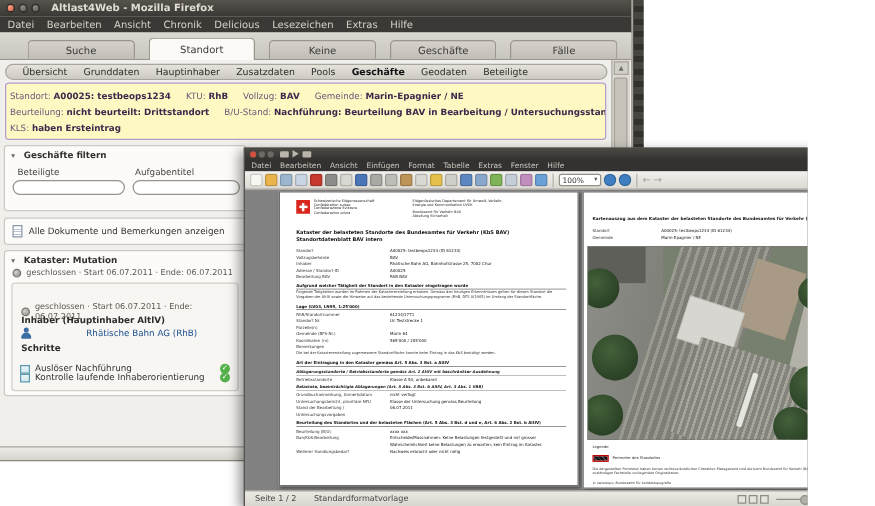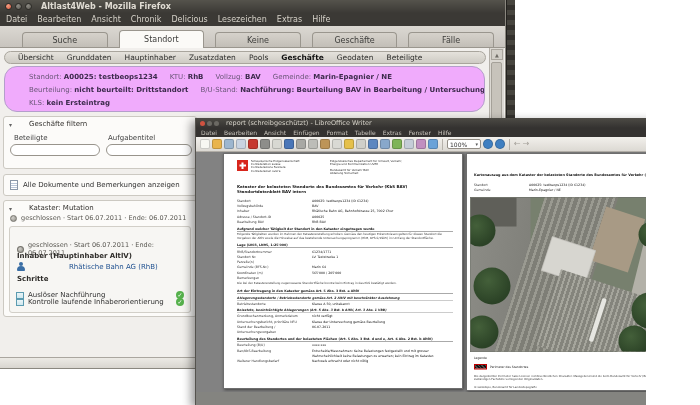--- a/index.html
+++ b/index.html
@@ -24,28 +24,28 @@
              border-bottom:1px solid #9a968e;display:flex;align-items:flex-end;padding-left:22px;box-sizing:border-box;}
   .ff-tab{width:92px;height:15px;margin-right:11px;background:linear-gradient(#d6d2cb,#c2beb7);
           border:1px solid #9a968e;border-bottom:none;border-radius:4px 4px 0 0;
           font-size:8px;color:#3c3c3a;text-align:center;line-height:15px;box-sizing:border-box;}
   .ff-tab.active{background:#fbfaf7;height:18px;line-height:18px;margin-bottom:-1px;position:relative;z-index:2;}
   .ff-subnav{position:absolute;left:4px;top:51px;width:482px;height:13px;box-sizing:border-box;
              background:linear-gradient(#e5e2dc,#cecbc4);border:1px solid #a9a59d;border-radius:7px;
              display:flex;align-items:center;gap:13px;padding:0 13px;font-size:7.5px;color:#2e2e2c;}
   .sn-item.active{font-weight:bold;color:#111;}
   .ff-infobox{position:absolute;left:4px;top:66px;width:481px;height:46px;box-sizing:border-box;
-              background:#f0abfc;border:1px solid #b49ecb;border-radius:13px;padding:4px 24px;
+              background:#fef9c3;border:1px solid #b49ecb;border-radius:3px;padding:4px 3px;
               font-size:7px;color:#4f3b5e;line-height:13px;overflow:hidden;}
   .ib-pair{margin-right:12px;white-space:nowrap;}
   .ib-l{color:#6a5678;}
   .ib-v{font-weight:bold;color:#3c2a4c;}
   .pbox{position:absolute;left:3px;width:194px;box-sizing:border-box;background:#fcfbf9;
         border:1px solid #ccc9c2;border-radius:3px;font-size:7px;color:#333;}
-  .ptitle{font-weight:normal;color:#33312e;padding:3px 0 0 5px;font-size:7px;display:flex;gap:17px;align-items:center;}
+  .ptitle{font-weight:bold;color:#33312e;padding:3px 0 0 5px;font-size:7px;display:flex;gap:7px;align-items:center;}
   .collapse{font-size:6px;color:#666;}
   .flabel{position:absolute;font-size:7px;color:#444;}
   .finput{position:absolute;height:12px;border:1px solid #98948c;border-radius:6px;background:#fff;
           font-size:7px;box-sizing:border-box;padding:0 4px;}
   .docicon{width:8px;height:10px;background:linear-gradient(180deg,#fff 0 2px,#b9c5d7 2px 3px,#fff 3px 4px,#b9c5d7 4px 5px,#fff 5px 6px,#b9c5d7 6px 7px,#fff 7px);
            border:1px solid #8a97a8;box-sizing:border-box;}
   .statline{position:absolute;display:flex;align-items:center;gap:4px;font-size:6.5px;color:#5a5852;}
   .stat{width:7px;height:7px;border-radius:50%;background:radial-gradient(circle at 35% 35%,#d2d0cb,#8f8d86);
         border:1px solid #77756e;box-sizing:border-box;}
   .innerbox{position:absolute;left:5px;top:25px;width:182px;height:87px;background:#f7f6f3;
@@ -195,21 +195,21 @@
 
     <div class="ff-infobox">
       <div>
         
       <span class="ib-pair"><span class="ib-l">Standort:</span> <span class="ib-v">A00025: testbeops1234</span></span><span class="ib-pair"><span class="ib-l">KTU:</span> <span class="ib-v">RhB</span></span><span class="ib-pair"><span class="ib-l">Vollzug:</span> <span class="ib-v">BAV</span></span><span class="ib-pair"><span class="ib-l">Gemeinde:</span> <span class="ib-v">Marin-Epagnier / NE</span></span></div>
       <div>
         
       <span class="ib-pair"><span class="ib-l">Beurteilung:</span> <span class="ib-v">nicht beurteilt: Drittstandort</span></span><span class="ib-pair"><span class="ib-l">B/U-Stand:</span> <span class="ib-v">Nachführung: Beurteilung BAV in Bearbeitung / Untersuchungsstand nicht definiert</span></span></div>
       <div>
         
-      <span class="ib-pair"><span class="ib-l">KLS:</span> <span class="ib-v">kein Ersteintrag</span></span></div>
+      <span class="ib-pair"><span class="ib-l">KLS:</span> <span class="ib-v">haben Ersteintrag</span></span></div>
     </div>
 
     <div class="pbox" style="top:116px;height:53px;">
       <div class="ptitle">
         <span class="collapse">▾</span>
         <span>Geschäfte filtern</span>
       </div>
       <span class="flabel" style="left:10px;top:17px;">Beteiligte</span>
       <span class="flabel" style="left:104px;top:17px;">Aufgabentitel</span>
       <input class="finput" style="left: 6px; top: 27px; width: 90px;">
@@ -266,21 +266,20 @@
 
     <div class="ff-statusbar"></div>
   </div>
 
   <div id="lo-win">
 
     <div class="lo-titlebar">
       <span class="lwbtn close"></span>
       <span class="lwbtn plain"></span>
       <span class="lwbtn plain"></span>
-      <span class="lo-title">report (schreibgeschützt) - LibreOffice Writer</span>
       <span class="ind"></span>
       <span class="ind vol"></span>
       <span class="ind"></span>
     </div>
 
     <div class="lo-menubar">
 
     <span class="menu-item">Datei</span>
         <span class="menu-item">Bearbeiten</span>
         <span class="menu-item">Ansicht</span>
@@ -513,15 +512,26 @@
         </div>
       </div>
 
       <div class="lo-scrollbar">
         <div class="lo-sb-arrow" style="top:1px;">▲</div>
         <div class="lo-thumb"></div>
         <div class="lo-sb-arrow" style="bottom:1px;">▼</div>
       </div>
     </div>
 
+    <div class="lo-statusbar">
+      <span>Seite 1 / 2</span>
+      <span>Standardformatvorlage</span>
+      <span class="sb-right">
+        <span class="vicon"></span>
+        <span class="vicon"></span>
+        <span class="vicon"></span>
+        <span class="zslider"></span>
+        <span style="margin-left:6px;">100%</span>
+      </span>
+    </div>
   </div>
 
 </div>
 
 </body></html>

